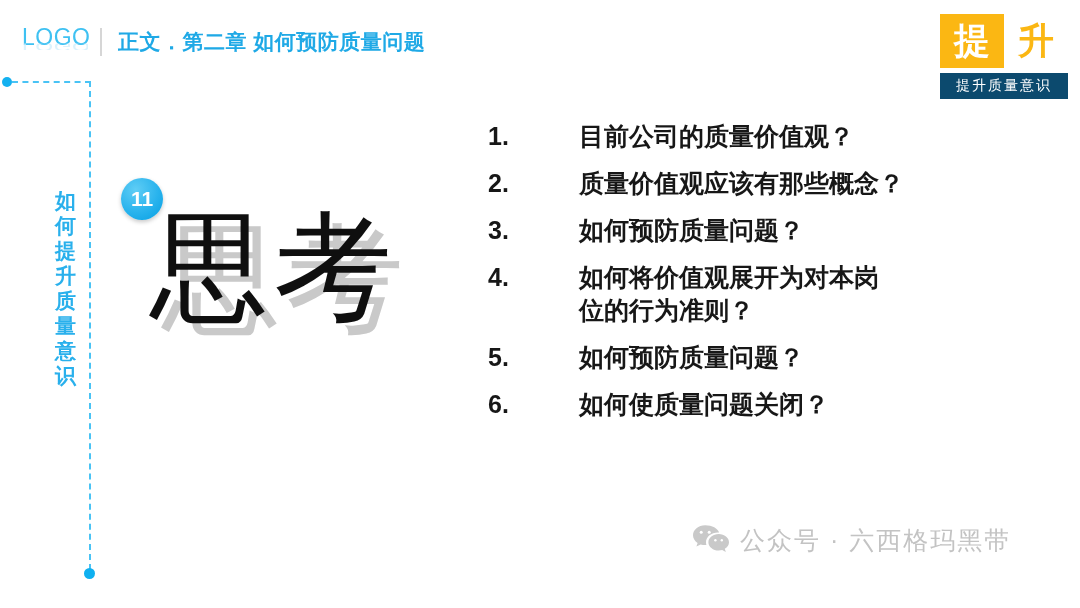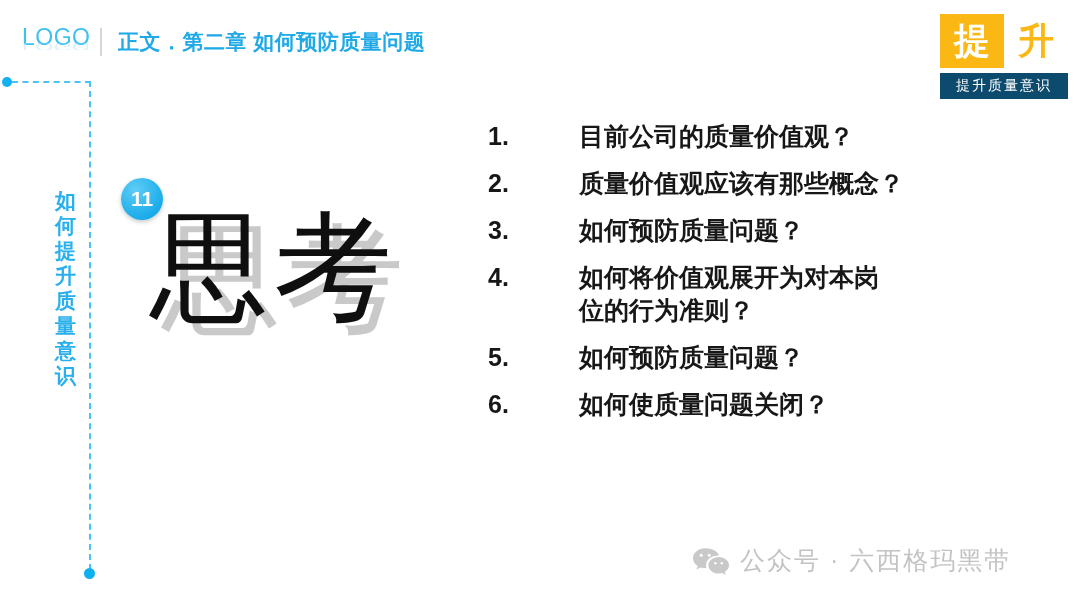--- a/index.html
+++ b/index.html
@@ -242,23 +242,23 @@
   .q-text {
     flex: 1;
     white-space: pre-line;
     margin-left: 47px;
   }
 
   
   #footer {
     position: absolute;
     left: 692px;
-    top: 544px;
-    display: flex;
-    align-items: flex-end;
+    top: 524px;
+    display: flex;
+    align-items: flex-start;
   }
   #wechat-icon {
     width: 38px;
     height: 30px;
     margin-right: 10px;
     flex: 0 0 38px;
   }
   #footer-text {
     font-size: 25px;
     color: #c3c3c3;

